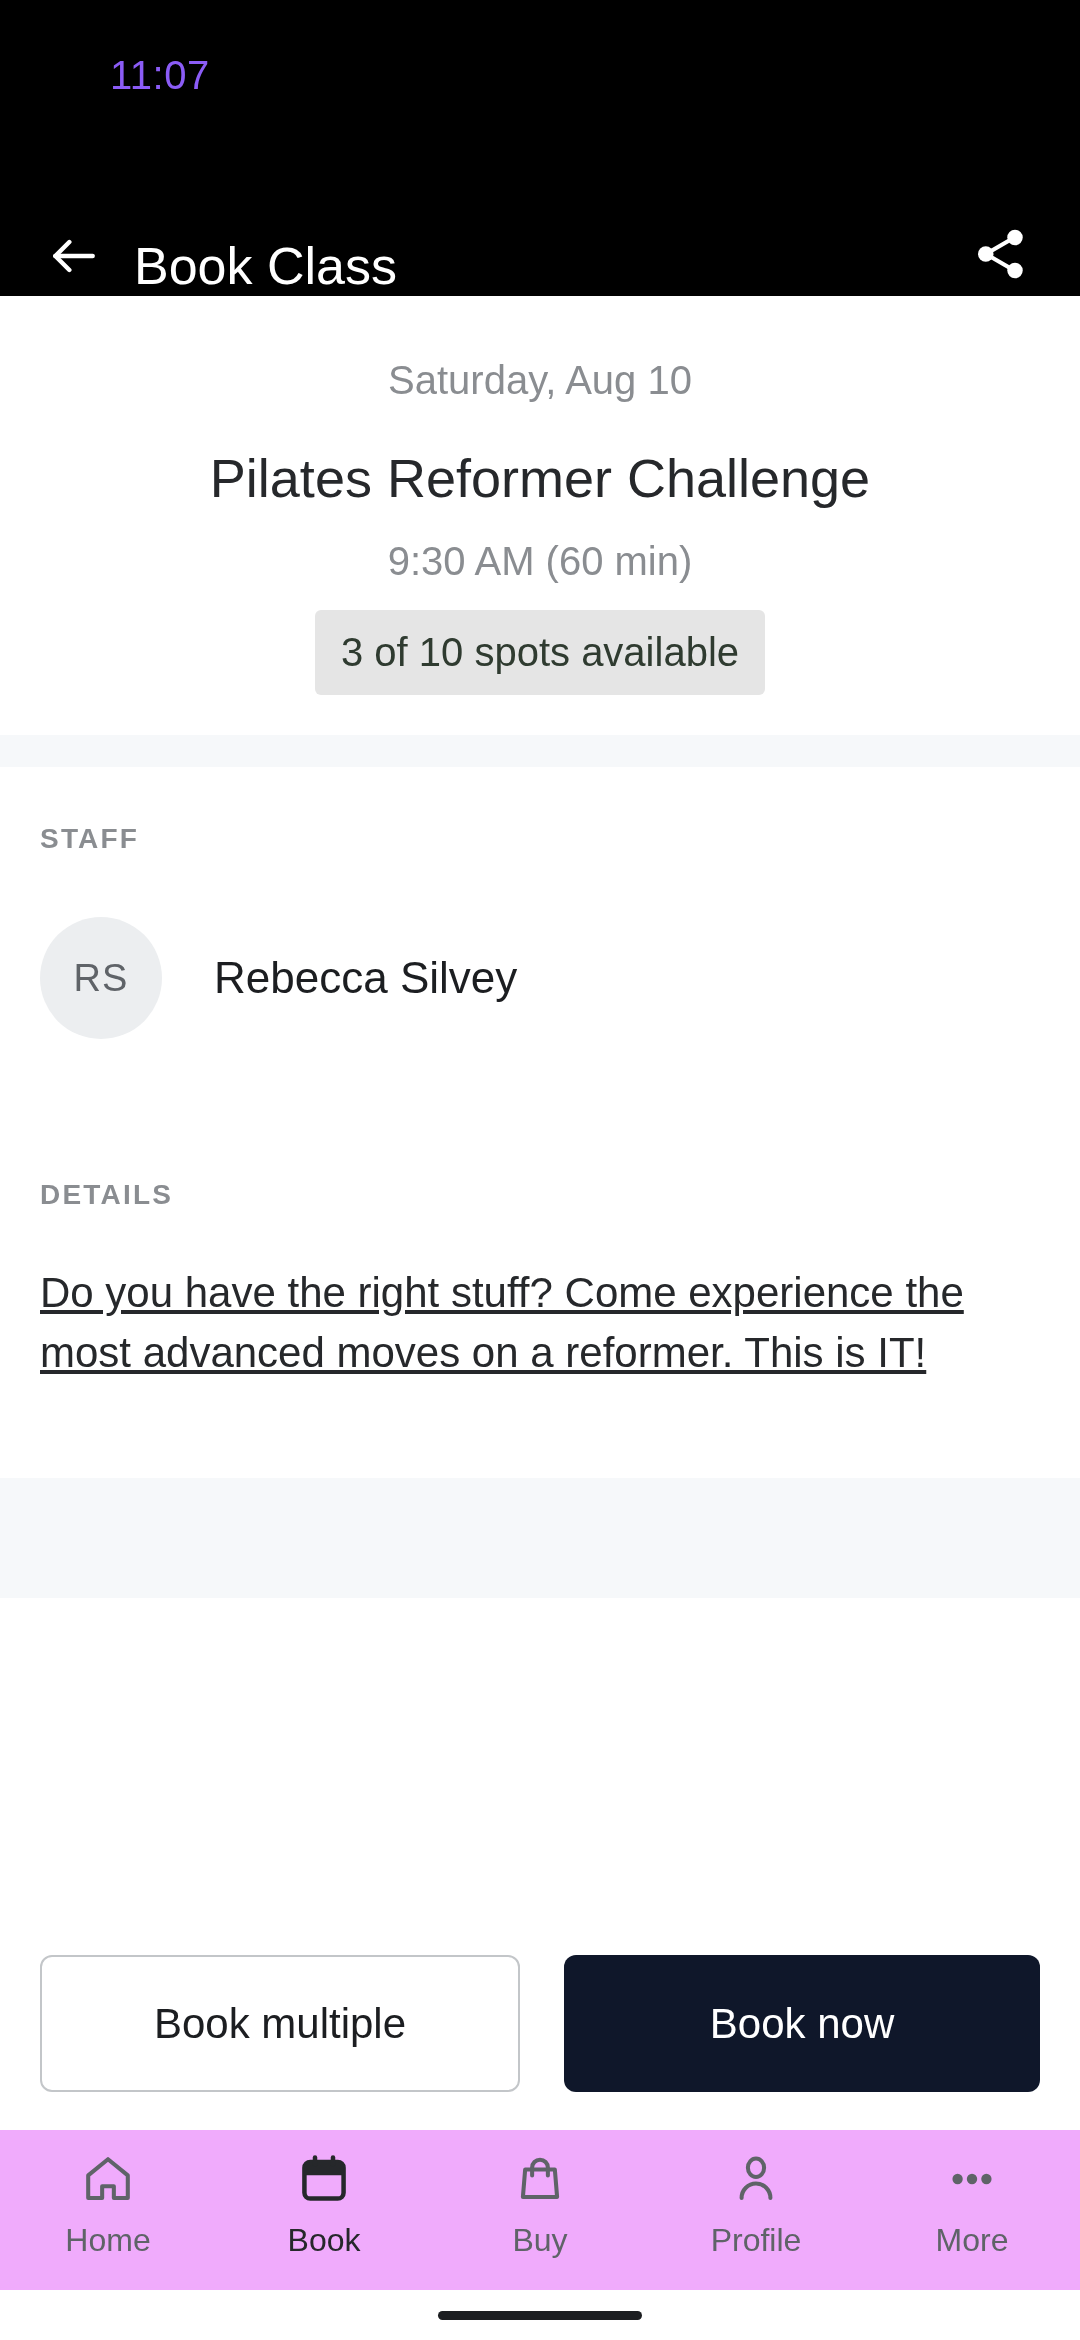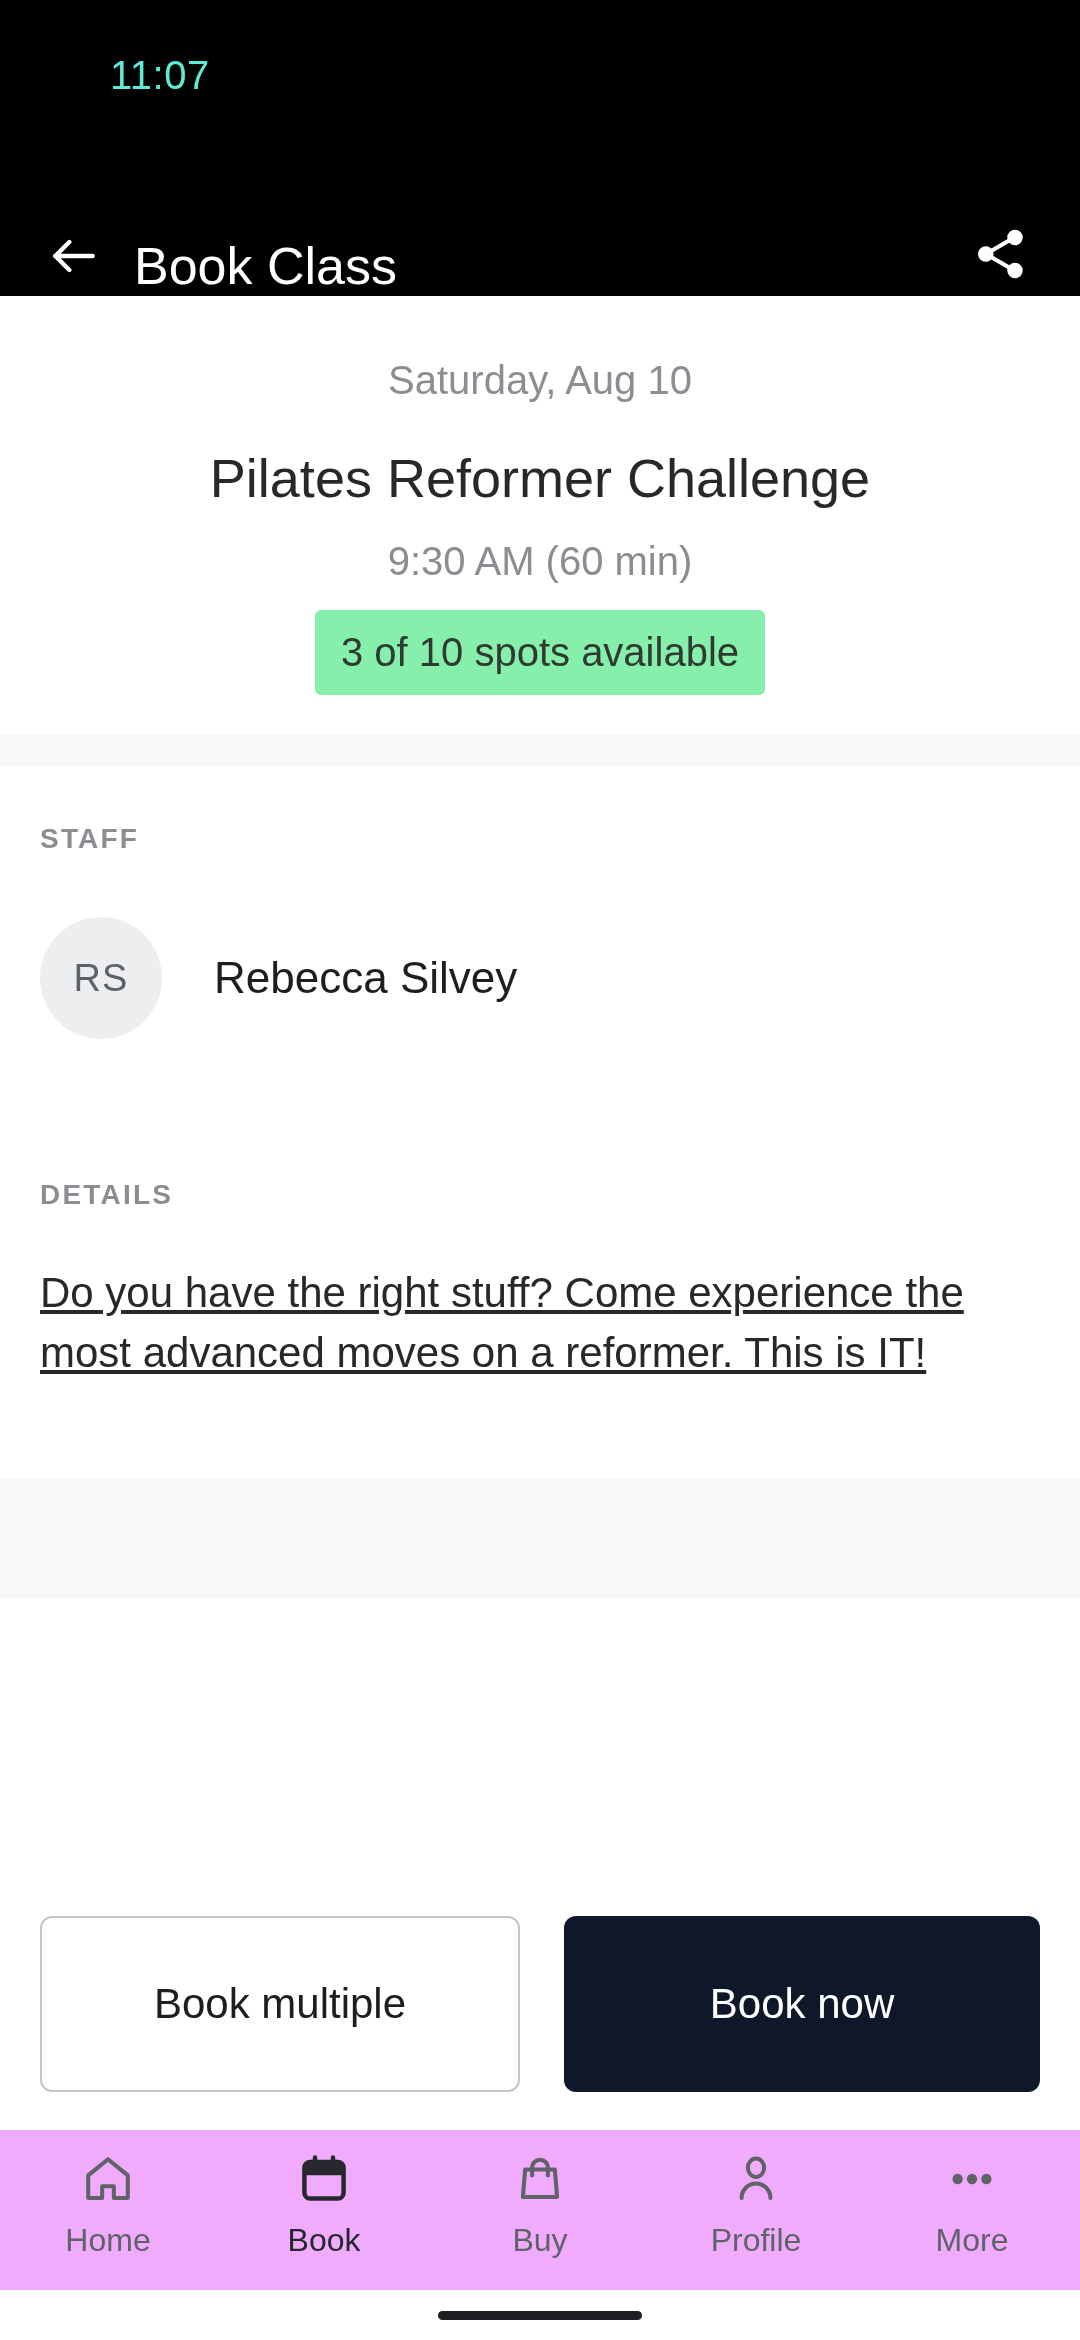--- a/index.html
+++ b/index.html
@@ -17,21 +17,21 @@
   }
 
   
   .status-bar {
     height:150px;
     background:#000000;
     display:flex; align-items:center;
     flex-shrink:0;
   }
   .status-time {
-    color:#5eead4;
+    color:#8b5cf6;
     font-size:40px;
     margin-left:110px;
     letter-spacing:0.5px;
   }
 
   
   .app-bar {
     height:146px;
     background:#000000;
     display:flex; align-items:flex-end;
@@ -77,21 +77,21 @@
     margin-bottom:30px;
   }
   .class-time {
     font-size:40px;
     color:#8a8d91;
     margin-bottom:26px;
   }
   .spots-wrap { display:flex; justify-content:center; }
   .spots-badge {
     display:inline-block;
-    background:#86efac;
+    background:#e5e5e5;
     color:#2f3b30;
     font-size:40px;
     padding:20px 26px;
     border-radius:6px;
   }
 
   .divider-band { background:#f6f8fa; width:100%; }
   .divider-thin { height:32px; }
   .divider-thick { height:120px; }
 
@@ -138,21 +138,21 @@
   
   .actions {
     background:#ffffff;
     display:flex;
     gap:44px;
     padding:36px 40px 38px 40px;
     flex-shrink:0;
   }
   .btn {
     flex:1;
-    height:176px;
+    height:137px;
     border-radius:12px;
     display:flex; align-items:center; justify-content:center;
     font-size:42px;
   }
   .btn-outline {
     background:#ffffff;
     border:2px solid #c3c6c9;
     color:#1c1e21;
   }
   .btn-filled {

